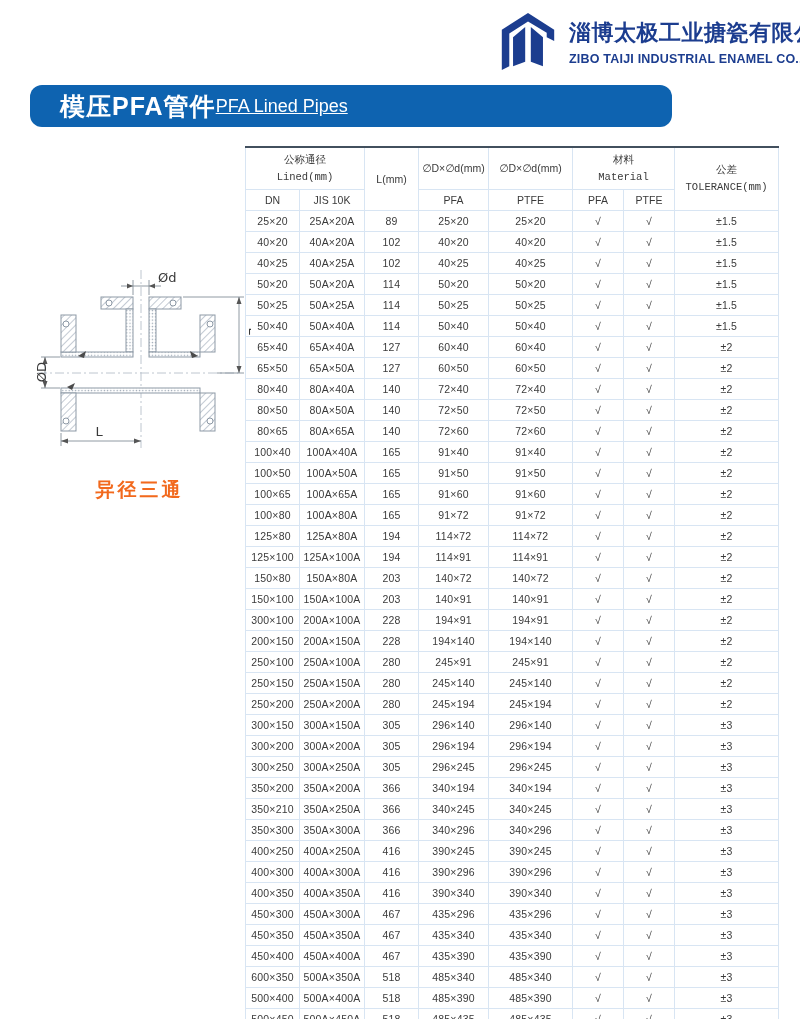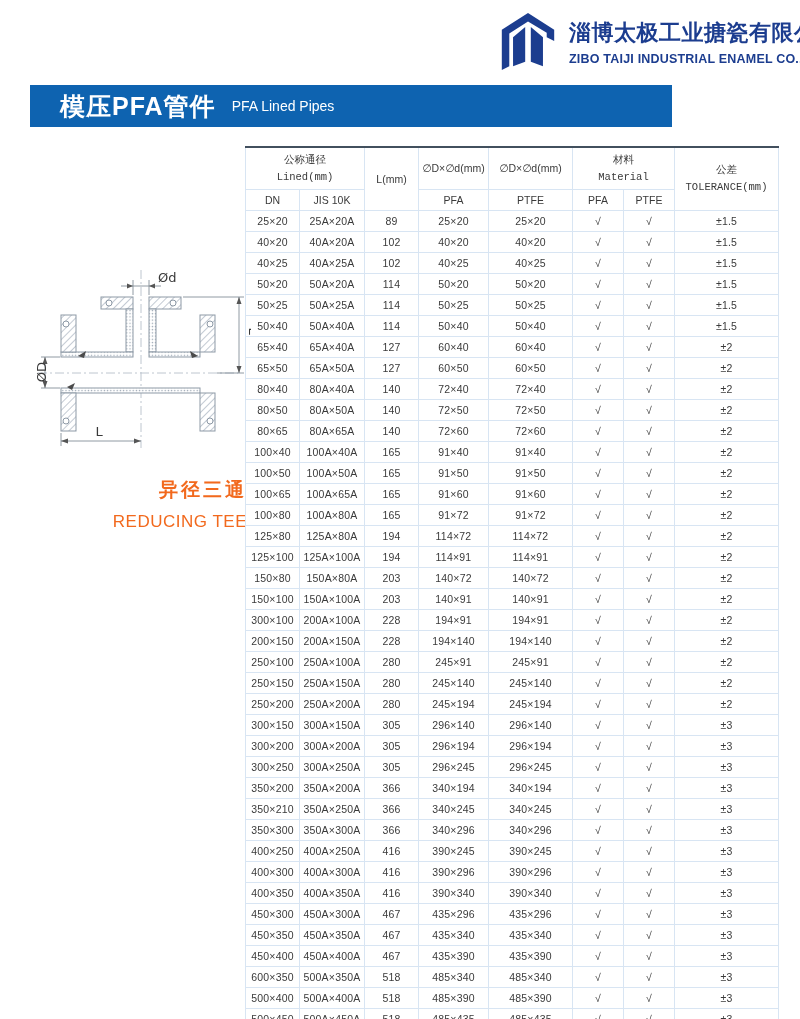--- a/index.html
+++ b/index.html
@@ -8,27 +8,27 @@
     font-family:"Liberation Sans","DejaVu Sans",sans-serif;overflow:hidden;
   }
   
   .company-header{position:absolute;left:497px;top:13px;display:flex;align-items:center;gap:10px;}
   .company-names{display:flex;flex-direction:column;gap:4px;}
   .company-cn{font-size:22px;font-weight:bold;color:#1c3d8f;letter-spacing:0.5px;white-space:nowrap;}
   .company-en{font-size:12.5px;font-weight:bold;color:#1c3d8f;letter-spacing:0.2px;white-space:nowrap;}
   
   .title-bar{
     position:absolute;left:30px;top:85px;width:642px;height:42px;background:#0e63b0;
-    display:flex;align-items:center;padding-left:30px;box-sizing:border-box;color:#ffffff;
+    display:flex;align-items:center;padding-left:30px;box-sizing:border-box;color:#ffffff;border-radius:12px;
   }
   .title-cn{font-size:25px;font-weight:bold;letter-spacing:1px;}
-  .title-en{font-size:14px;margin-left:16px;}
+  .title-en{font-size:18px;text-decoration:underline;}
   
   .drawing{position:absolute;left:36px;top:258px;width:215px;height:222px;}
-  .caption{position:absolute;left:32px;top:477px;width:215px;text-align:right;color:#f2691d;}
+  .caption{position:absolute;left:32px;top:477px;width:215px;text-align:center;color:#f2691d;}
   .caption-cn{font-size:19px;font-weight:bold;letter-spacing:3px;}
   .caption-en{font-size:17px;margin-top:9px;letter-spacing:0.5px;}
   .dim-label{font-family:"DejaVu Sans",sans-serif;font-size:13px;fill:#3a3a3a;}
   
   .spec-table{
     position:absolute;left:245px;top:146px;width:533px;table-layout:fixed;
     border-collapse:collapse;font-size:10.5px;color:#3a3a3a;text-align:center;
     border-top:2px solid #42505e;border-bottom:3px solid #8fafd0;
   }
   .spec-table th,.spec-table td{border:1px solid #d8e5f3;font-weight:normal;padding:0;line-height:1.2;}
@@ -126,21 +126,20 @@
       <line x1="25" y1="175" x2="25" y2="188" stroke="#848e99" stroke-width="0.9"></line>
       <line x1="25" y1="183" x2="105" y2="183" stroke="#848e99" stroke-width="0.9"></line>
       <polygon points="25,183 32,180.5 32,185.5" fill="#555555"></polygon>
       <polygon points="105,183 98,180.5 98,185.5" fill="#555555"></polygon>
       <text x="63" y="178" text-anchor="middle" class="dim-label">L</text>
     </svg>
   </div>
 
   <div class="caption">
     <div class="caption-cn">异径三通</div>
-    <div class="caption-en">REDUCING TEE</div>
   </div>
 
   <table class="spec-table">
     <colgroup>
       <col style="width:54px">
         <col style="width:65px">
         <col style="width:54px">
         <col style="width:70px">
       <col style="width:84px">
         <col style="width:51px">

